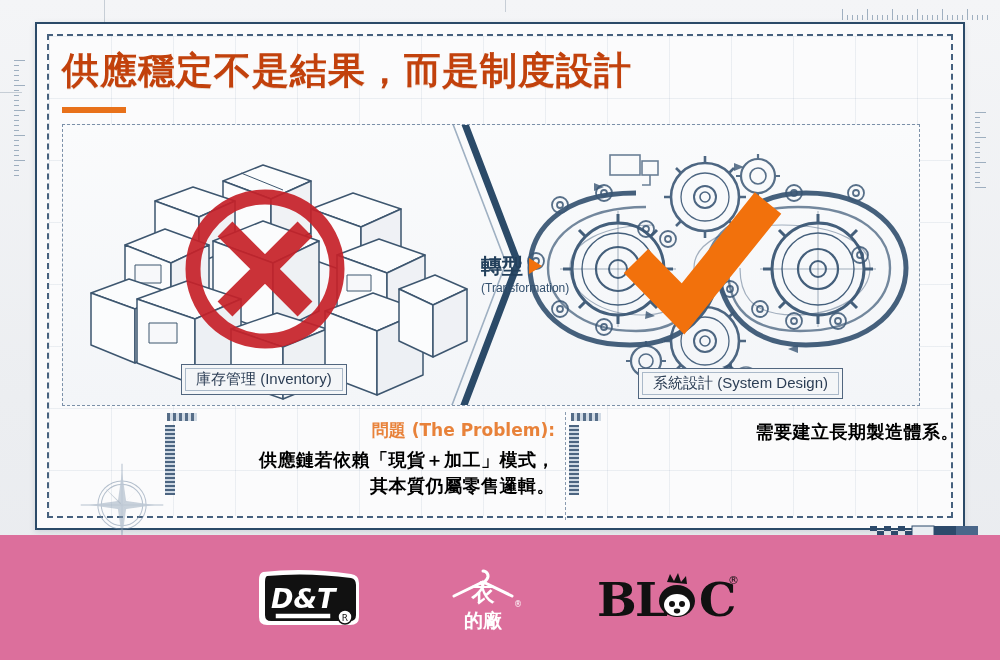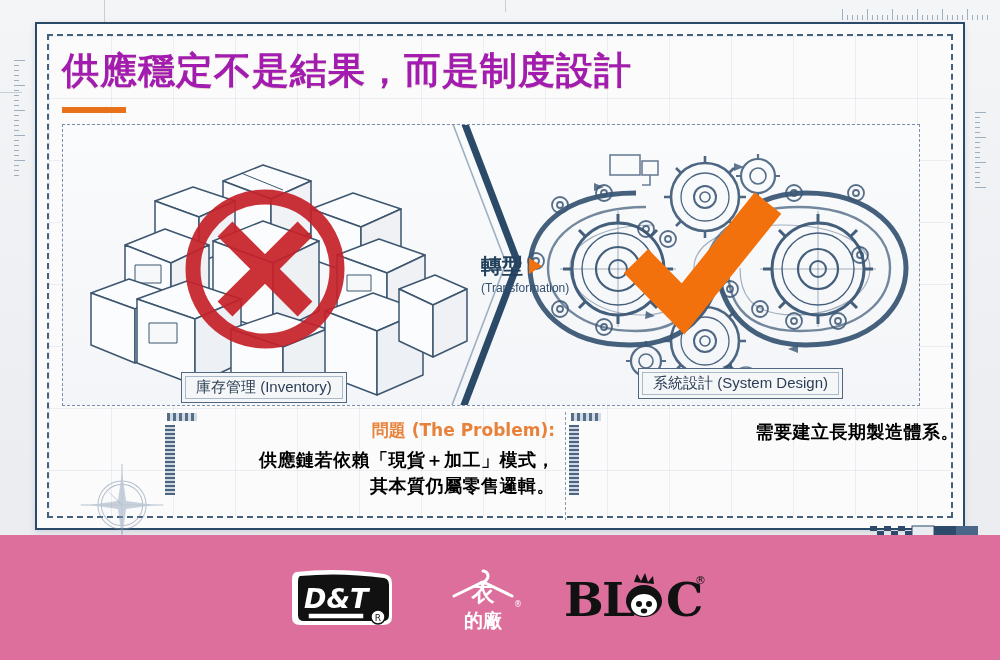--- a/index.html
+++ b/index.html
@@ -57,21 +57,21 @@
       linear-gradient(to right, rgba(120,145,175,.13) 1px, transparent 1px),
       linear-gradient(to bottom, rgba(120,145,175,.13) 1px, transparent 1px);
     background-size:62px 62px;
     pointer-events:none;
   }
 
   
   #title-block { position:absolute; left:25px; top:22px; }
   #title {
     font-size:37px; font-weight:bold; letter-spacing:1px;
-    color:#a21caf;
+    color:#c2410c;
     font-family:"DejaVu Sans","Liberation Sans",sans-serif;
     text-shadow:0 1px 0 rgba(180,90,20,.18);
     white-space:nowrap;
   }
   #title-rule { margin-top:11px; width:64px; height:6px; background:#E8711A; }
 
   
   #panel {
     position:absolute; left:25px; top:100px; width:858px; height:282px;
     border:1px dashed #7b90a8;
@@ -90,21 +90,21 @@
   
   .caption {
     position:absolute; bottom:-14px;
     background:#f4f6f8;
     border:1px solid #51667f;
     box-shadow:inset 0 0 0 3px #f4f6f8, inset 0 0 0 4px #aab9c9;
     padding:5px 14px;
     font-size:15px; color:#2c3e55; white-space:nowrap;
     font-family:"Liberation Sans",sans-serif;
   }
-  #caption-left  { left:118px; bottom:2px; }
+  #caption-left  { left:118px; bottom:10px; }
   #caption-right { left:575px; bottom:6px;margin-top:32px; }
 
   
   #transform {
     position:absolute; left:444px; top:228px; text-align:left; z-index:6;
   }
   #transform-row { display:flex; align-items:center; gap:6px; }
   #transform-zh {
     font-size:21px; font-weight:bold; color:#23405c;
     font-family:Liberation Sans, sans-serif;
@@ -143,21 +143,21 @@
 
   
   #compass { position:absolute; left:42px; top:438px; width:86px; height:86px; opacity:.55; }
   
   #scalebar { position:absolute; left:833px; top:500px; width:108px; height:14px; }
 
   
   #footer {
     position:absolute; left:0; top:535px; width:1000px; height:125px;
     background:#DC6F9C;
-    display:flex; align-items:center; justify-content:center; gap:38px;
+    display:flex; align-items:center; justify-content:center; gap:71px;
   }
   .logo { position:relative; }
   #logo-dt { width:118px; height:64px; }
   #logo-yi { width:82px;  height:66px; }
   #logo-bloc { width:152px; height:56px; }
 </style>
 </head>
 <body>
 
 <div id="page">

